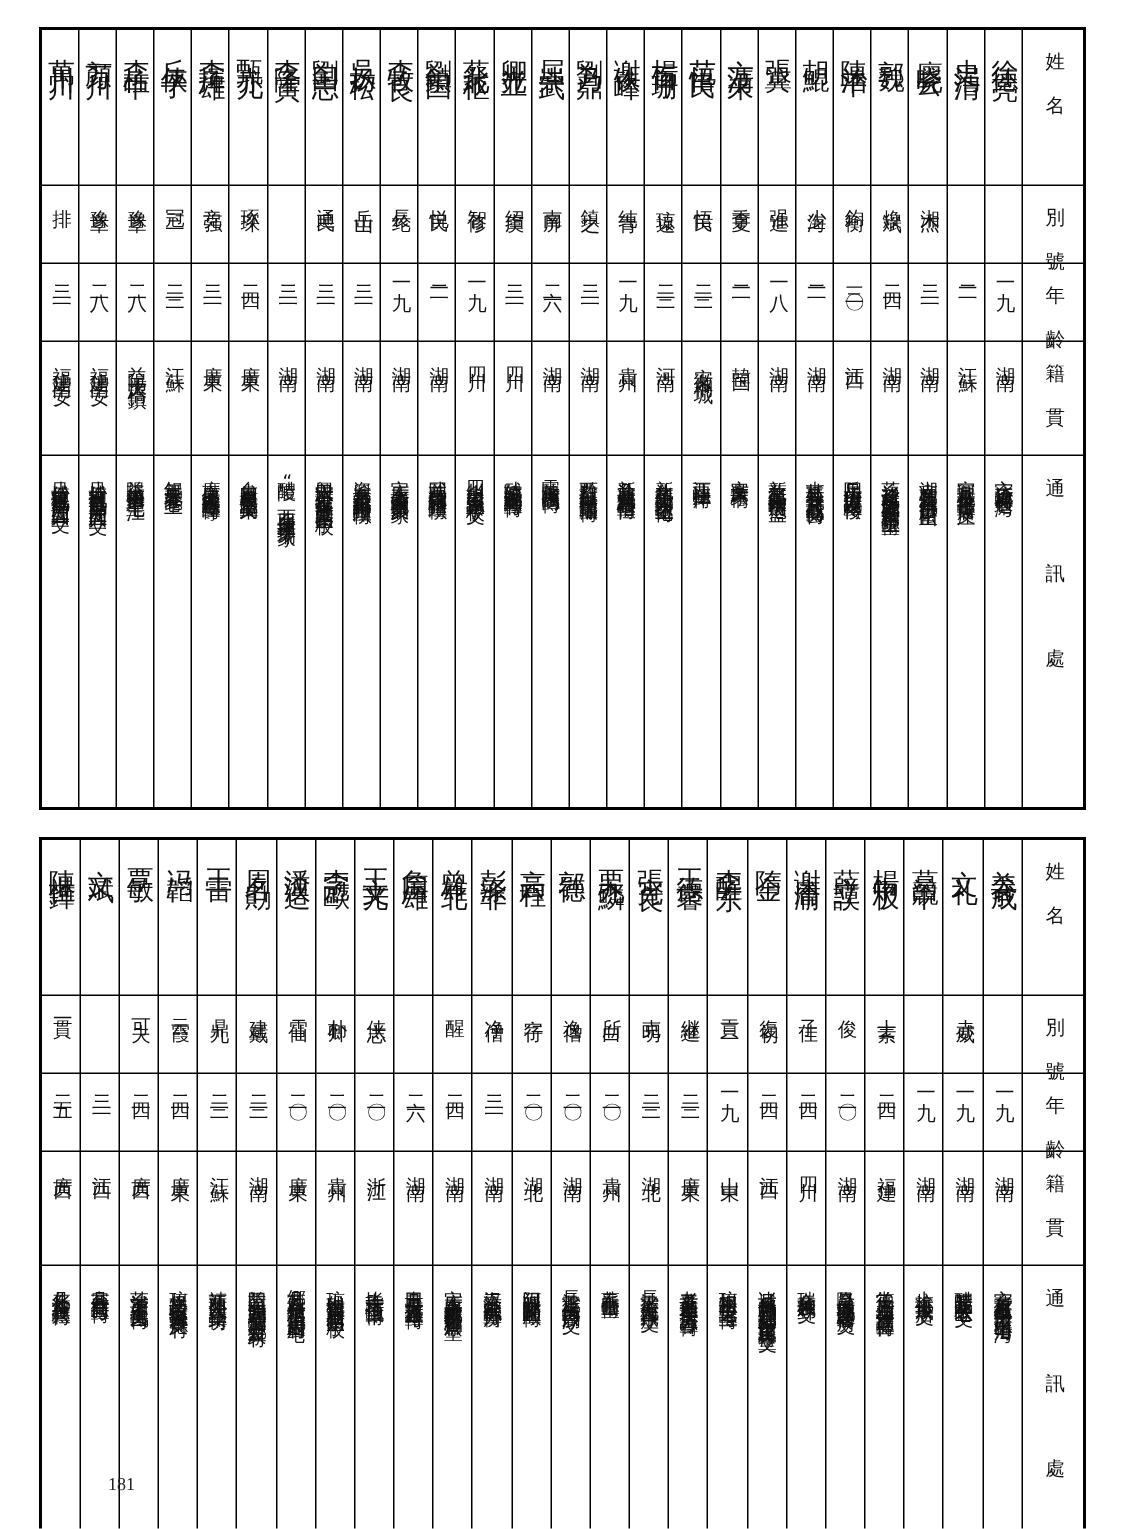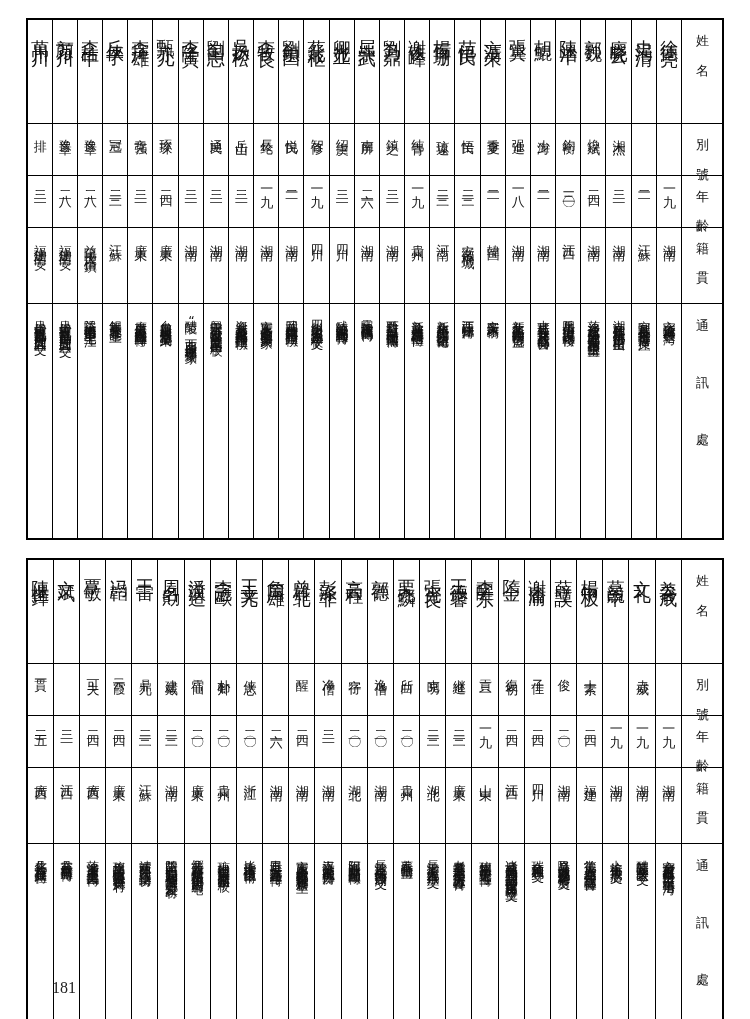--- a/index.html
+++ b/index.html
@@ -90,23 +90,23 @@
   }
   .cell-addr .vt {
     font-size: 12.5px;
     letter-spacing: 1.5px;
     padding-top: 6px;
     line-height: 1.35;
     max-height: 224px;
   }
   .page-num {
     position: absolute;
-    left: 52px;
+    left: 72px;
     bottom: 22px;
-    font-size: 16px;
+    font-size: 12px;
     color: #222;
     font-family: "Liberation Serif", serif;
   }
 </style>
 </head>
 <body>
 
 <div class="page">
 
   <table class="roster">

